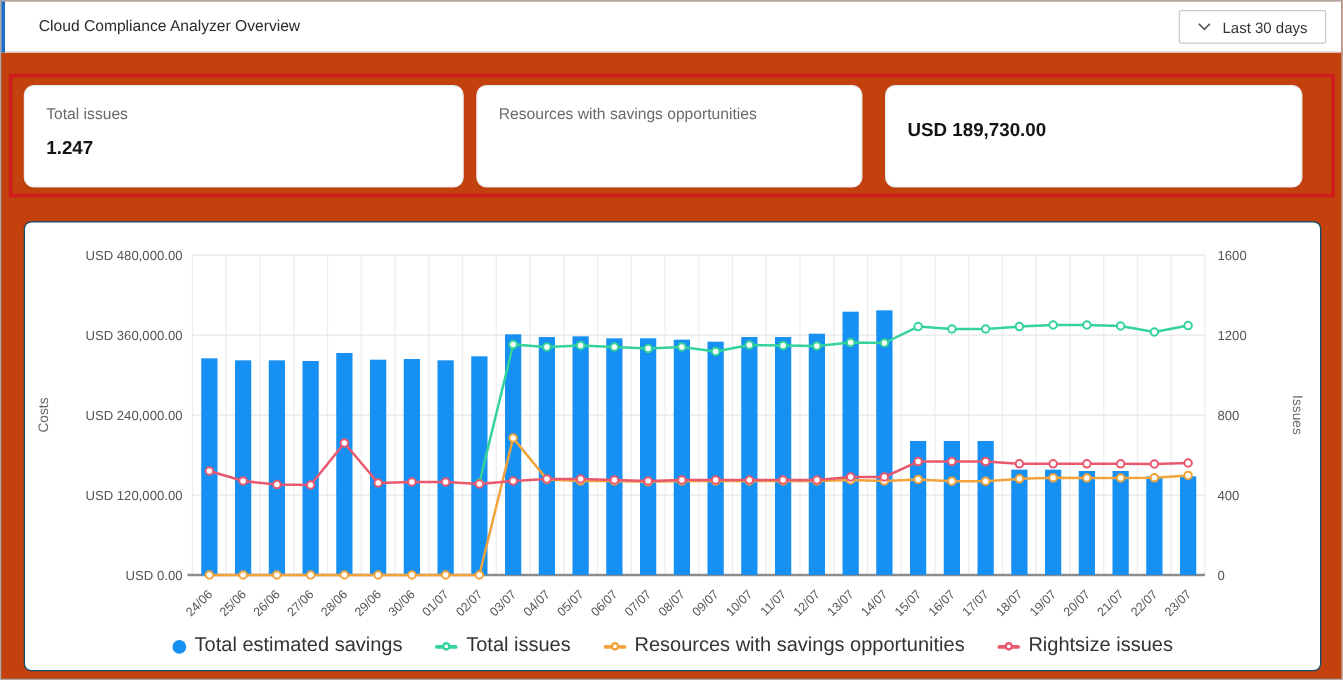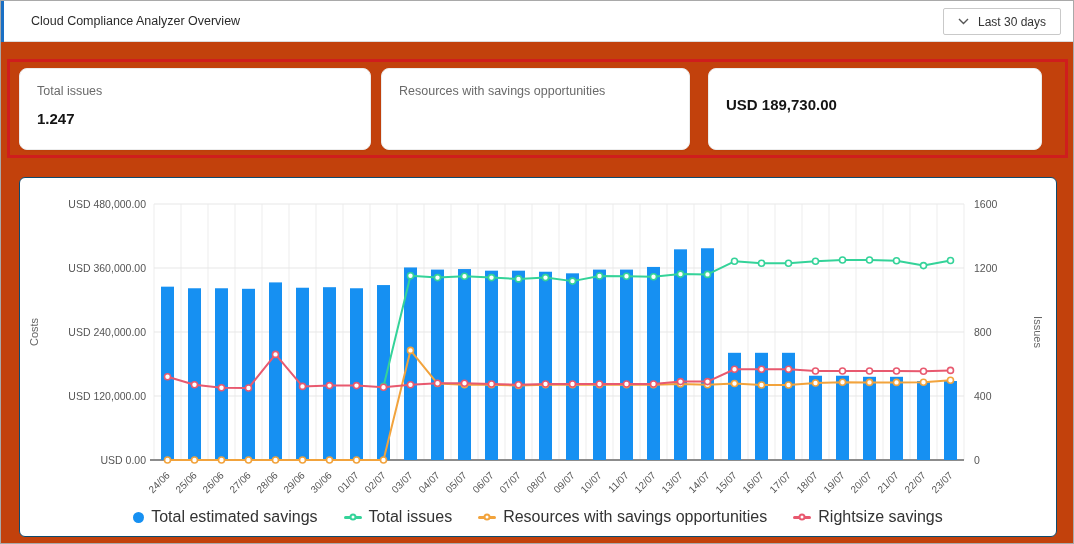--- a/index.html
+++ b/index.html
@@ -285,18 +285,18 @@
         <span class="legend-item">
           <span class="sw-line" style="background: rgb(242, 163, 60);">
             <span class="sw-ring" style="border-color: rgb(242, 163, 60);"></span>
           </span>
           <span>Resources with savings opportunities</span>
         </span>
         <span class="legend-item">
           <span class="sw-line" style="background: rgb(232, 89, 111);">
             <span class="sw-ring" style="border-color: rgb(232, 89, 111);"></span>
           </span>
-          <span>Rightsize savings</span>
+          <span>Rightsize issues</span>
         </span>
       </div>
   </div>
 
 </div>
 
 </body></html>

